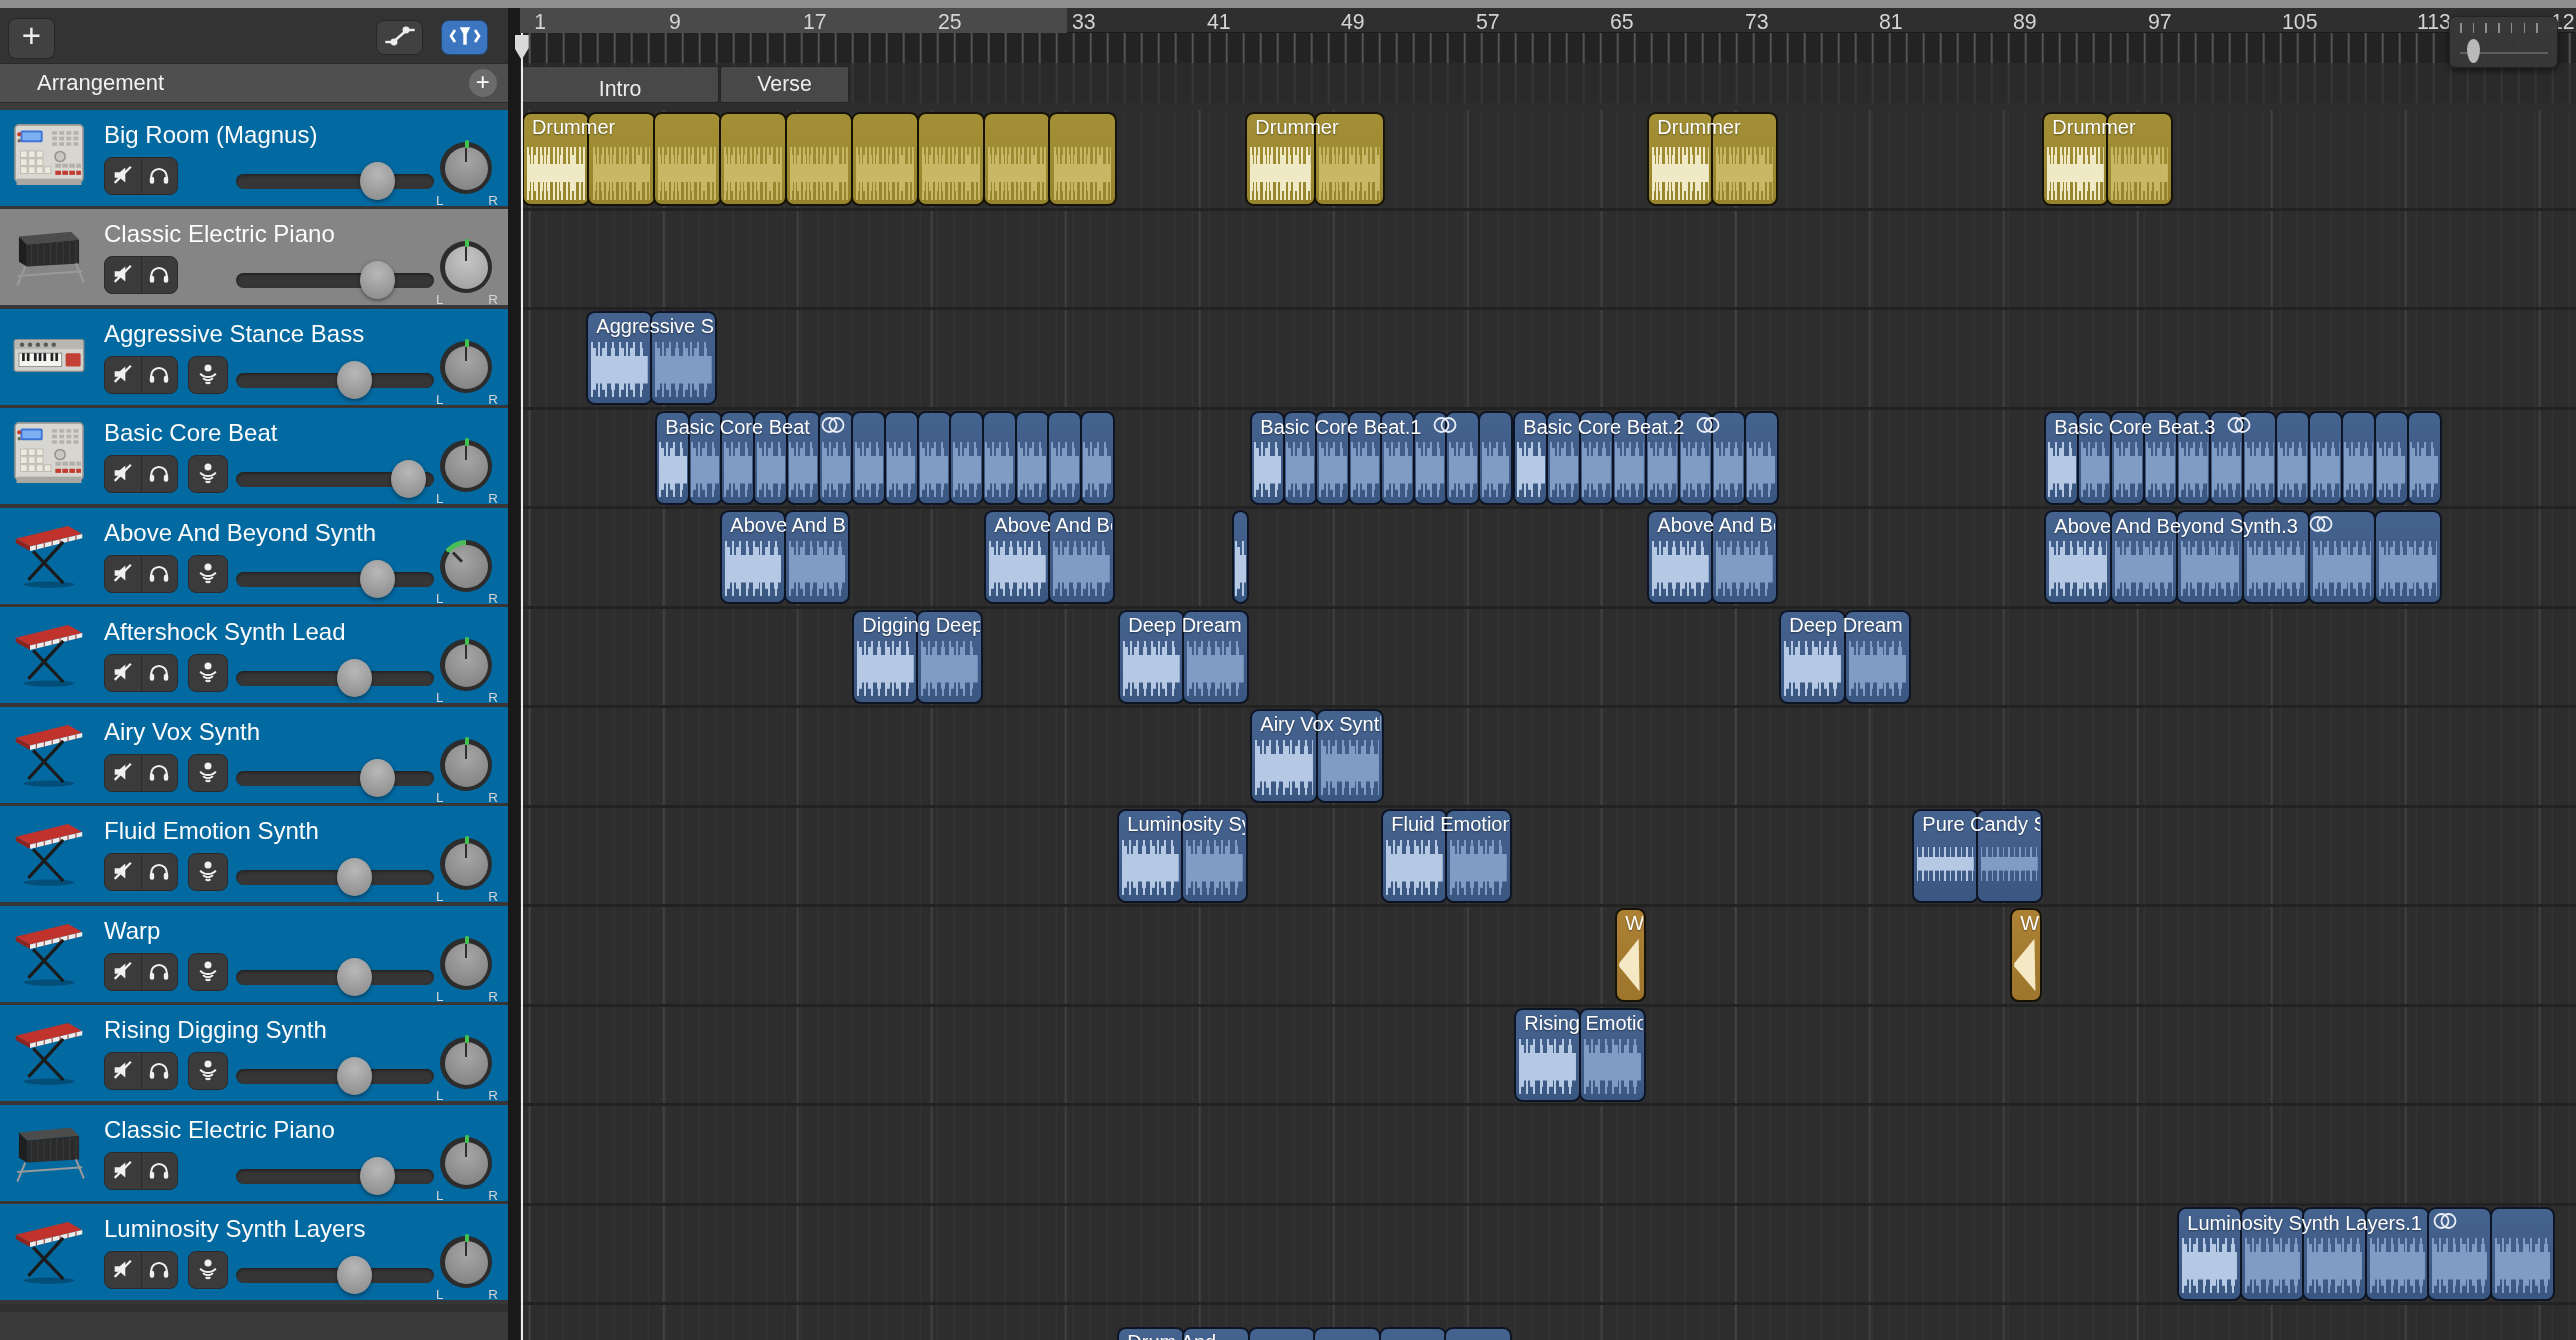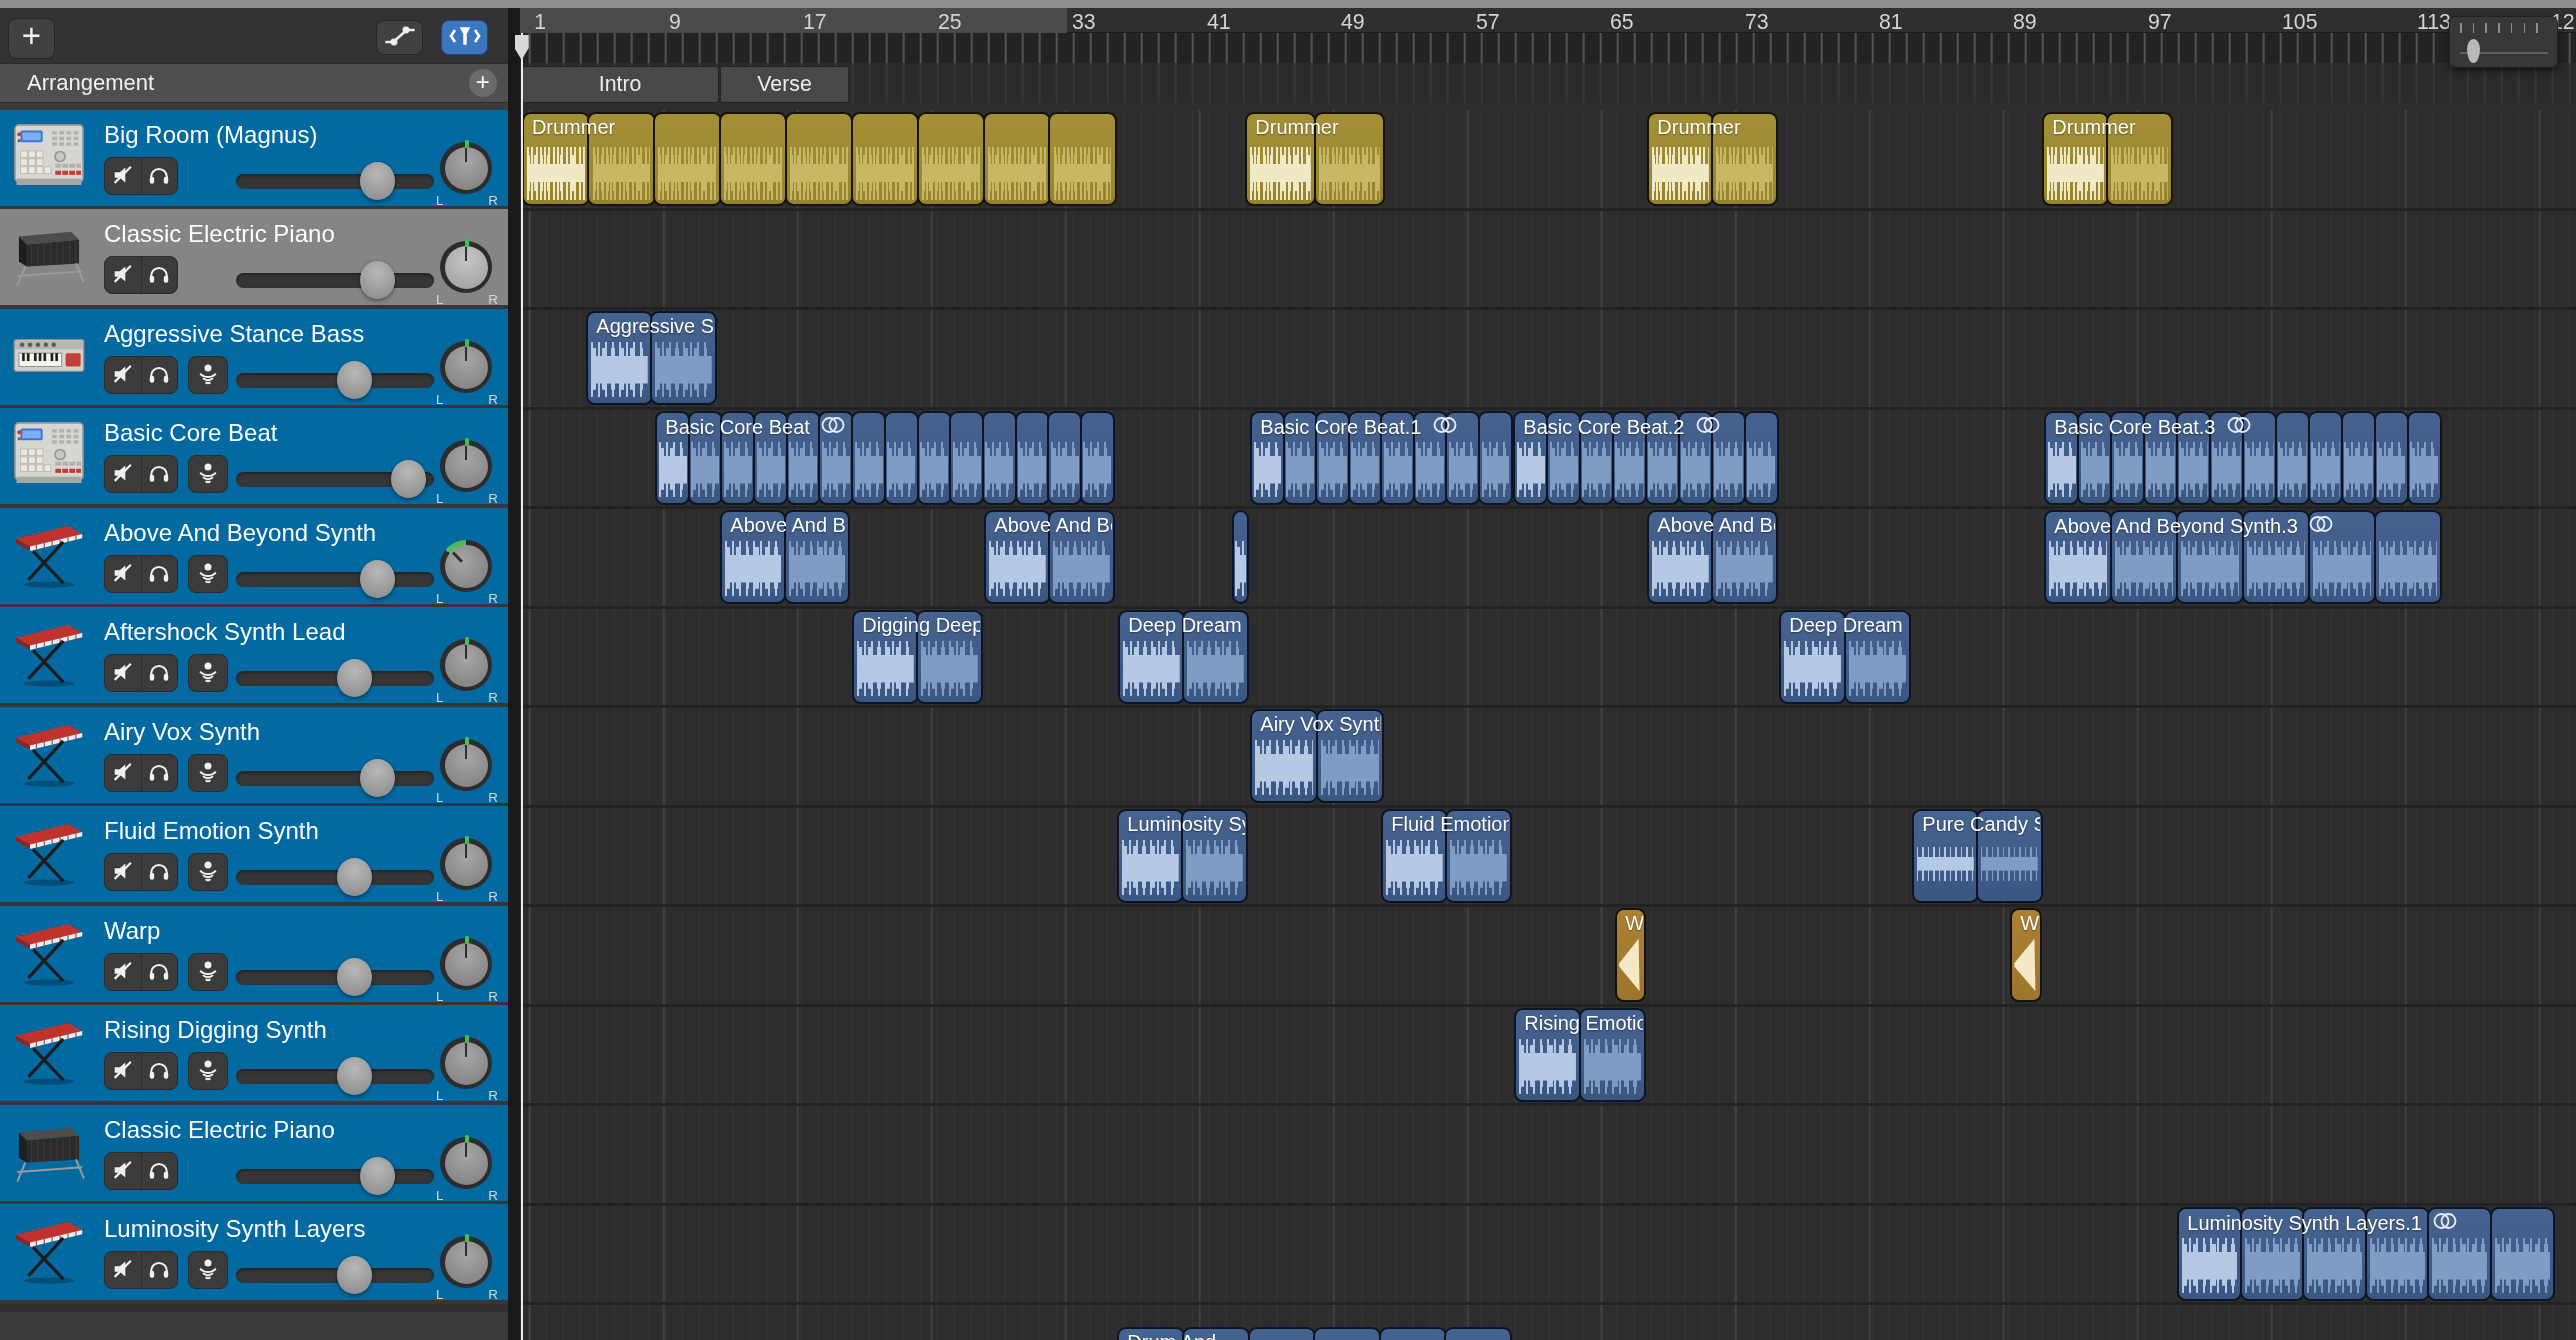--- a/index.html
+++ b/index.html
@@ -13,21 +13,21 @@
   
   .left-panel { position:absolute; left:0; top:8px; width:508px; height:1333px; background:#3c3c3c; z-index:4; }
   .toolbar { position:absolute; left:0; top:0; width:100%; height:55px; background:#333333; }
   .tb-btn { position:absolute; border-radius:8px; background:#414141; border:0.8px solid #262626;
     display:flex; align-items:center; justify-content:center; color:#ededed; }
   .tb-add { left:8px; top:9.5px; width:47px; height:41px; font-size:33px; font-weight:300; padding-bottom:3.2px; }
   .tb-auto { left:376px; top:12px; width:47px; height:35px; }
   .tb-catch { left:441px; top:12px; width:47px; height:35px; background:#3d76c0; border-color:#24477a; }
   .arr-row { position:absolute; left:0; top:55px; width:100%; height:40px; background:#4f4f4f;
     border-top:1.6px solid #2a2a2a; border-bottom:1.6px solid #2a2a2a; }
-  .arr-title { position:absolute; left:27px; top:6.3px; font-size:22px; color:#f2f2f2; }
+  .arr-title { position:absolute; left:37px; top:6.3px; font-size:22px; color:#f2f2f2; }
   .arr-add { position:absolute; right:11px; top:4.7px; width:28.5px; height:28.5px; border-radius:50%;
     background:rgba(255,255,255,.16); color:#fff; font-size:24px; display:flex; align-items:center;
     justify-content:center; padding-bottom:2.4px; }
   .tracks { position:absolute; left:0; top:102px; width:100%; height:1202px; background:#303030; }
   .track-row { position:absolute; left:0; width:100%; height:100px; background:#0369a1;
     border-bottom:4px solid #363636; }
   .track-row.selected { background:#858585; }
   .inst { position:absolute; left:11px; top:9.5px; width:76px; height:76px; }
   .tname { position:absolute; left:104px; top:11px; font-size:24px; color:#fcfcfc; white-space:nowrap; }
   .btns { position:absolute; left:104px; top:47px; height:38px; display:flex; align-items:center; }
@@ -929,21 +929,21 @@
         <div class="bar-num" style="left: 1225px;">73</div>
         <div class="bar-num" style="left: 1359px;">81</div>
         <div class="bar-num" style="left: 1493px;">89</div>
         <div class="bar-num" style="left: 1628px;">97</div>
         <div class="bar-num" style="left: 1762px;">105</div>
         <div class="bar-num" style="left: 1897px;">113</div>
         <div class="bar-num" style="left: 2031px;">121</div>
       </div>
     <div class="ticks"></div>
     <div class="lane">
-        <div class="marker" style="left: 1.6px; width: 197px;">
+        <div class="marker" style="left: 1.6px; width: 197px; align-items: flex-end;">
           <span>Intro</span>
         </div>
         <div class="marker" style="left: 200px; width: 129px;">
           <span>Verse</span>
         </div>
       </div>
     <div class="grid">
         <div class="rowline" style="top: 98px;"></div>
         <div class="rowline" style="top: 197px;"></div>
         <div class="rowline" style="top: 297px;"></div>

